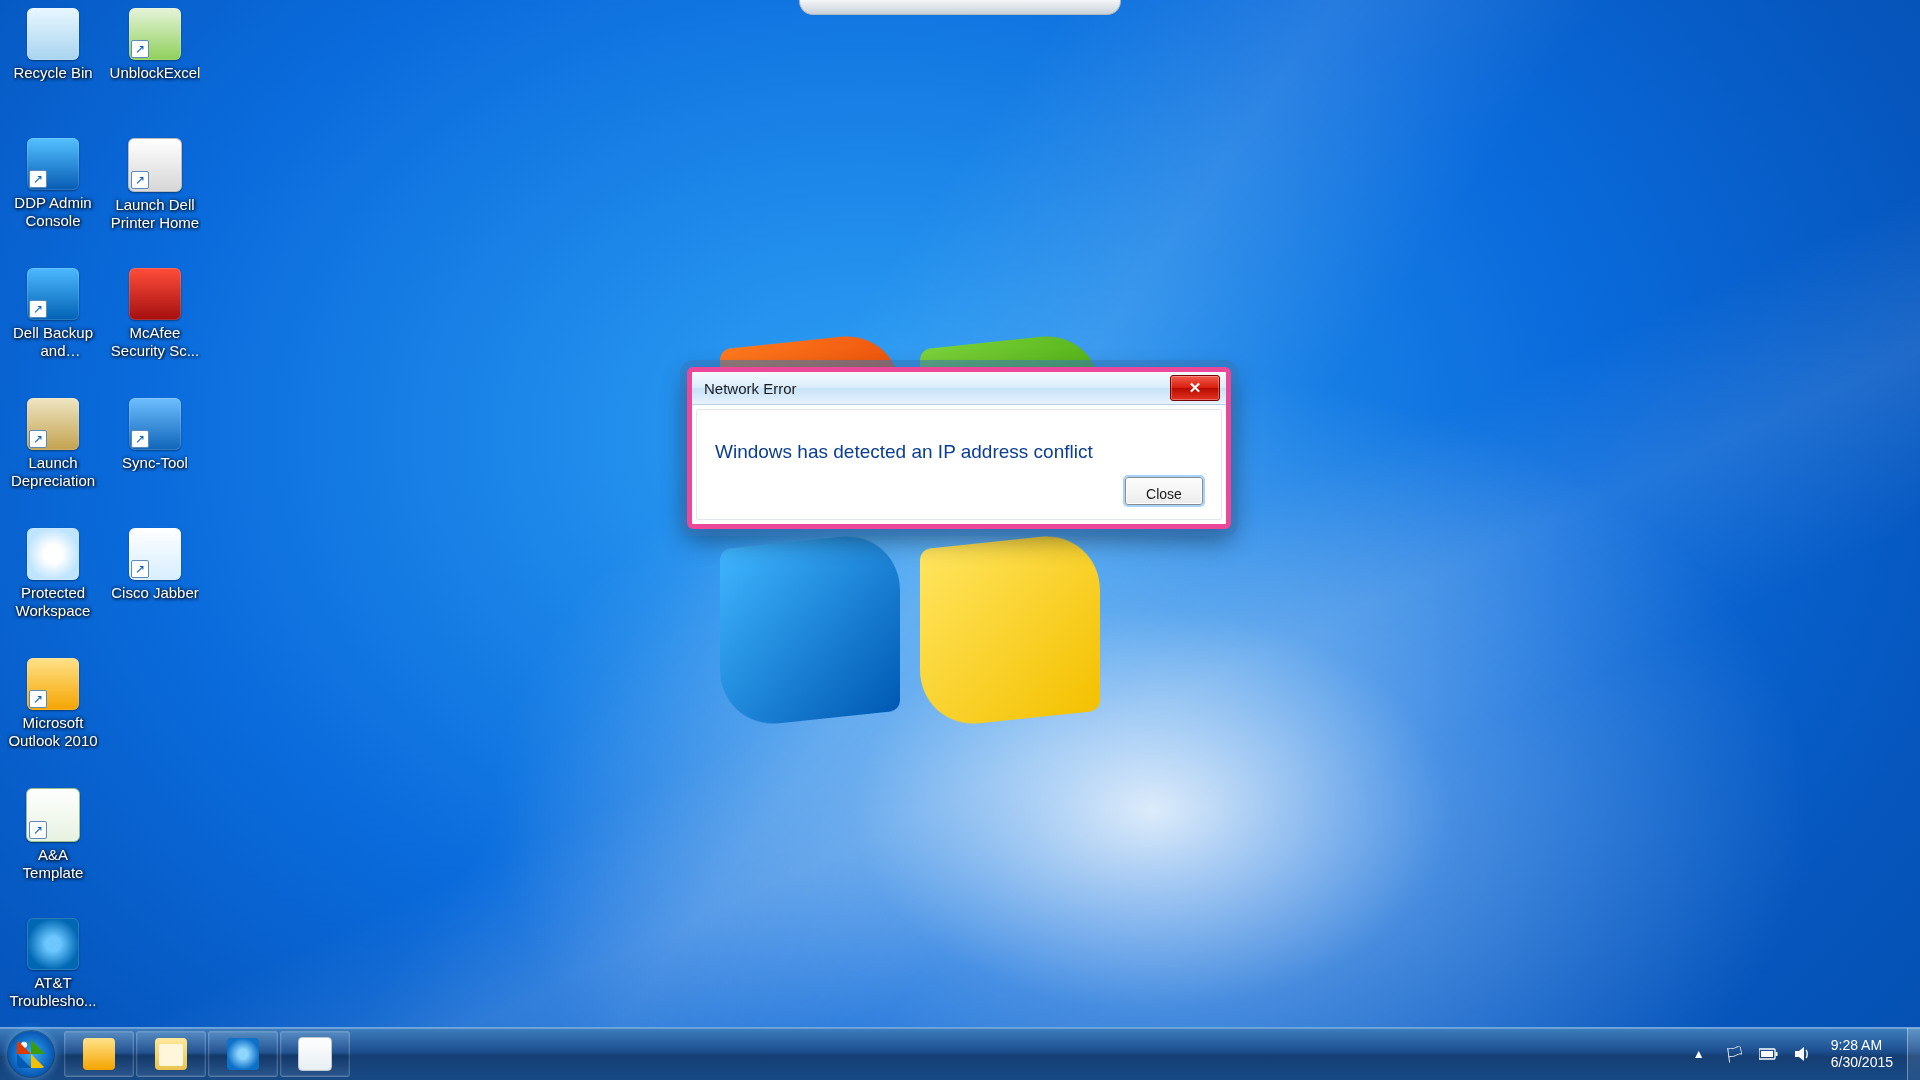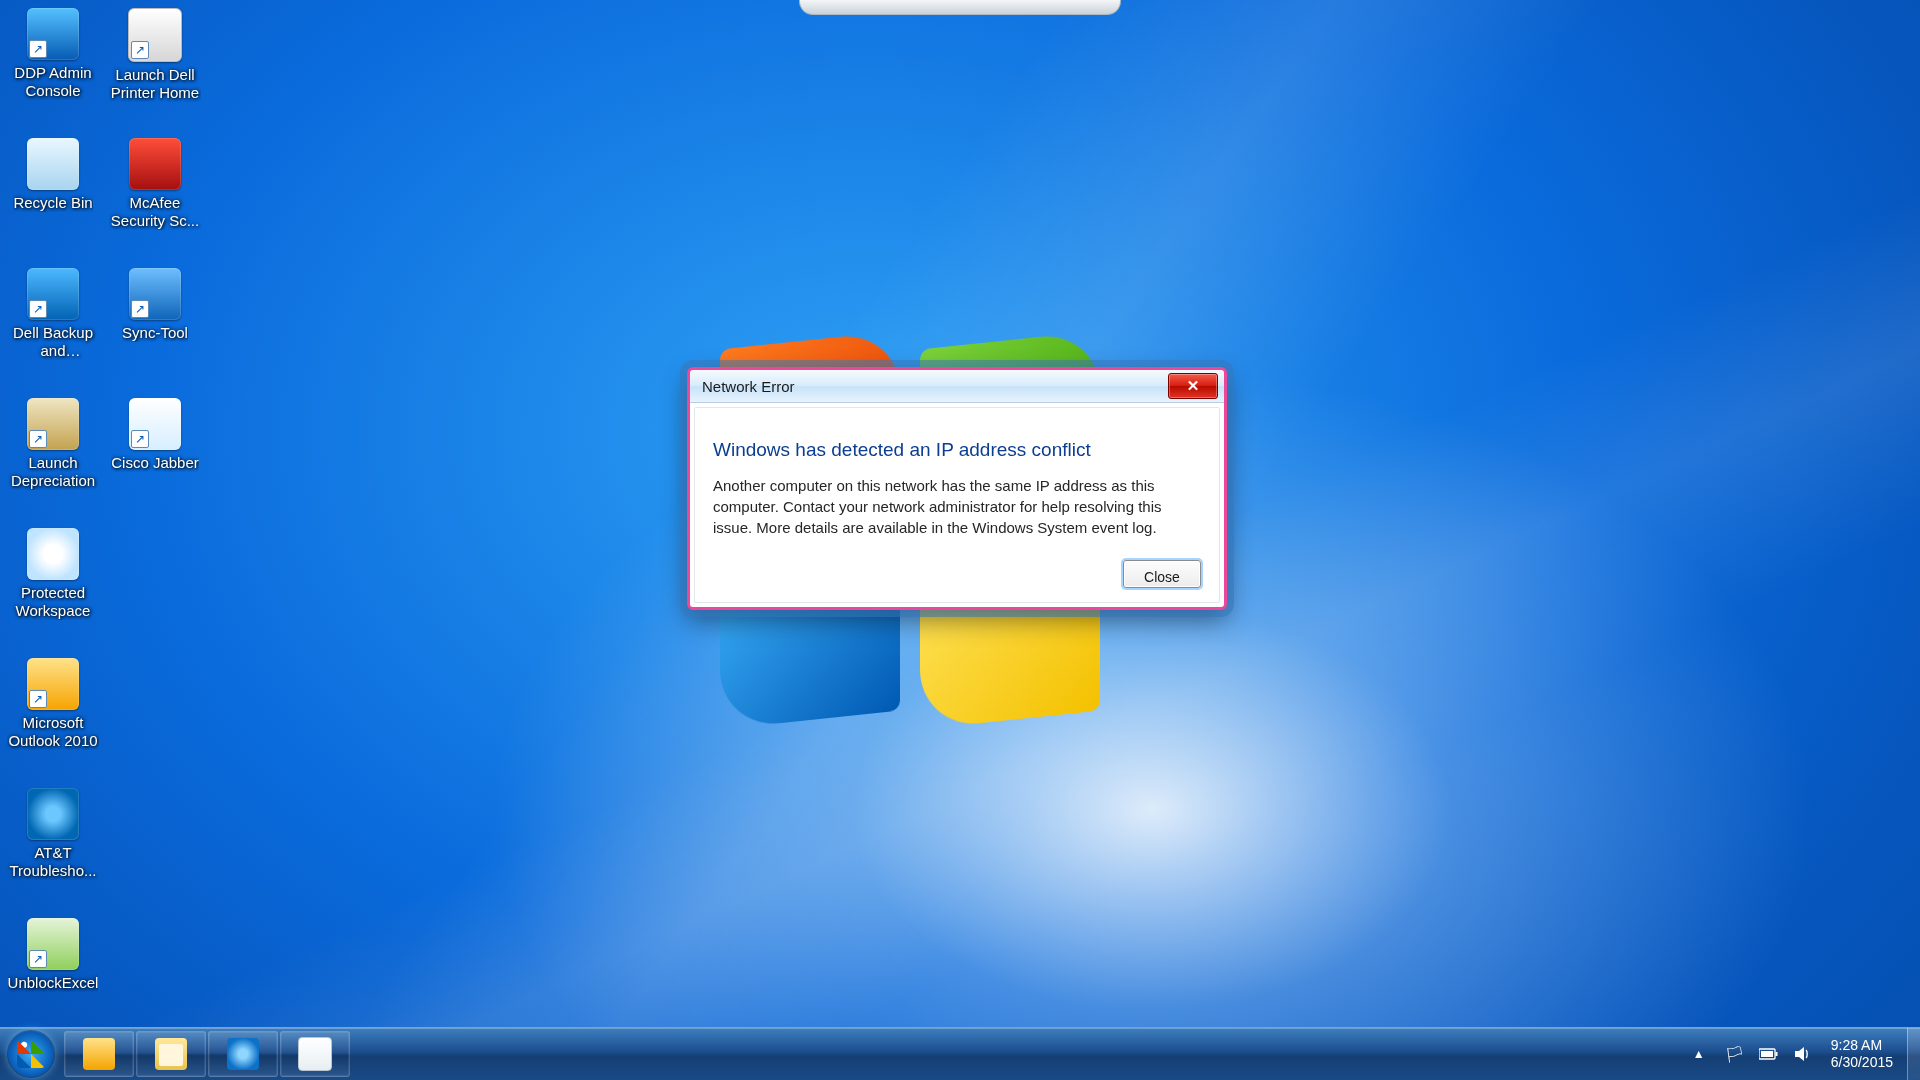--- a/index.html
+++ b/index.html
@@ -151,21 +151,21 @@
     border-radius: 0 0 14px 14px;
   }
 
   
   .dialog {
     position: absolute;
     left: 687px;
     top: 367px;
     width: 534px;
     background: #fff;
-    border: 3px solid #ec4899;
+    border: 5px solid #ec4899;
     border-radius: 6px;
     box-shadow: 0 0 0 7px rgba(55,120,190,.55), 0 10px 26px rgba(0,0,0,.45);
   }
   .dlg-titlebar {
     height: 32px;
     display: flex;
     align-items: center;
     padding: 0 6px 0 12px;
     background: linear-gradient(#f5fbff,#d9ecfb 48%,#c7e2f8 52%,#e8f3fd);
     border-bottom: 1px solid #b7cee4;
@@ -345,42 +345,46 @@
     <div class="flag b"></div>
       <div class="flag y"></div>
   </div>
 </div>
 
 <div class="notch"></div>
 
 <div class="desktop">
   <div class="icon-grid" id="icon-grid">
       <div class="dicon">
+        <div class="glyph g-bin"></div>
+        <div class="label">Recycle Bin</div>
+      </div>
+      <div class="dicon">
         <div class="glyph g-ddp shortcut"></div>
         <div class="label">DDP Admin Console</div>
       </div>
       <div class="dicon">
-        <div class="glyph g-bin"></div>
-        <div class="label">Recycle Bin</div>
-      </div>
-      <div class="dicon">
         <div class="glyph g-dellbk shortcut"></div>
         <div class="label">Dell Backup and Recovery</div>
       </div>
       <div class="dicon">
         <div class="glyph g-premier shortcut"></div>
         <div class="label">Launch Depreciation</div>
       </div>
       <div class="dicon">
         <div class="glyph g-protws"></div>
         <div class="label">Protected Workspace</div>
       </div>
       <div class="dicon">
         <div class="glyph g-outlook shortcut"></div>
         <div class="label">Microsoft Outlook 2010</div>
+      </div>
+      <div class="dicon">
+        <div class="glyph g-excel shortcut"></div>
+        <div class="label">A&amp;A Template</div>
       </div>
       <div class="dicon">
         <div class="glyph g-att"></div>
         <div class="label">AT&amp;T Troublesho...</div>
       </div>
       <div class="dicon">
         <div class="glyph g-unblock shortcut"></div>
         <div class="label">UnblockExcel</div>
       </div>
       <div class="dicon">
@@ -404,21 +408,20 @@
 
 <div class="dialog">
   <div class="dlg-titlebar">
     <span class="title">Network Error</span>
     <div class="dlg-close">
       <span>✕</span>
     </div>
   </div>
   <div class="dlg-body">
     <div class="dlg-heading">Windows has detected an IP address conflict</div>
-    <div class="dlg-text">Another computer on this network has the same IP address as this computer. Contact your network administrator for help resolving this issue. More details are available in the Windows System event log.</div>
     <div class="dlg-buttons">
       <button class="dlg-btn">Close</button>
     </div>
   </div>
 </div>
 
 <div class="taskbar">
   <div class="start">
     <div class="orb"></div>
   </div>

